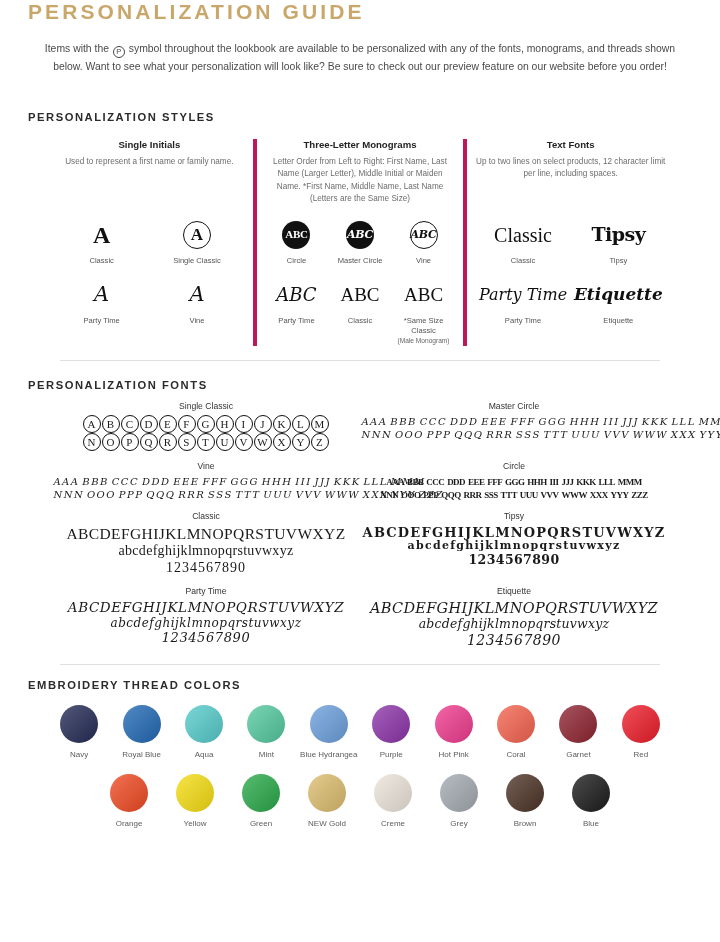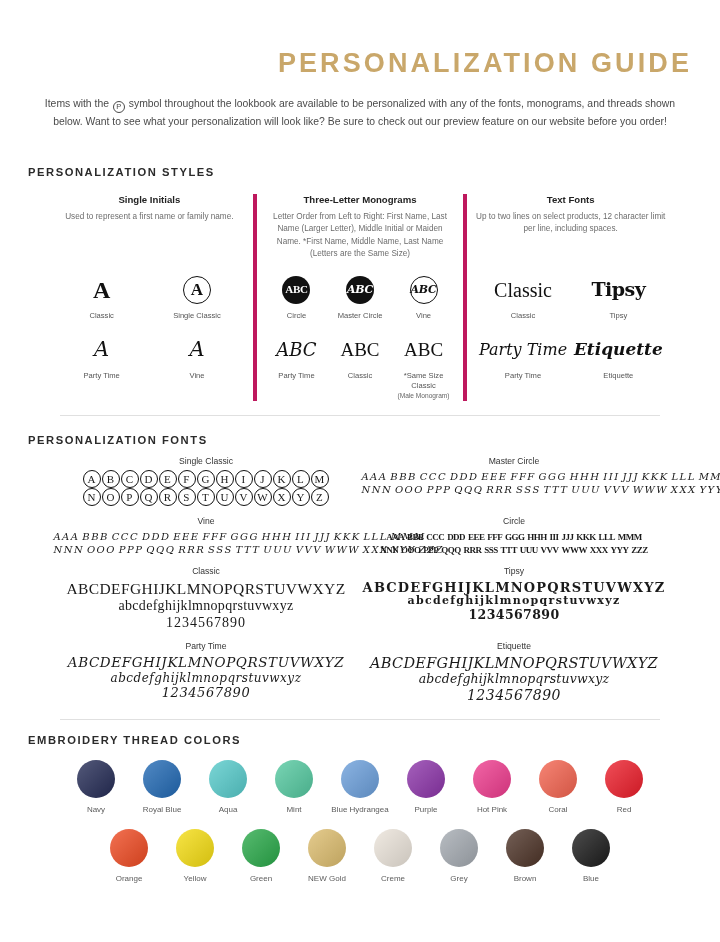--- a/index.html
+++ b/index.html
@@ -10,26 +10,25 @@
     background: #ffffff;
     font-family: "Liberation Sans", sans-serif;
     color: #3b3b3b;
     overflow: hidden;
   }
 
   .page { width: 720px; height: 942px; position: relative; padding: 0 28px; }
 
   
   .guide-title {
-    text-align: right;
-    font-size: 27px;
+    text-align: left;
+    font-size: 21px;
     font-weight: bold;
     letter-spacing: 3.1px;
     color: #c9a76a;
-    margin-top: 48px;
   }
   .intro {
     margin: 16px auto 0;
     max-width: 632px;
     text-align: center;
     font-size: 10.4px;
     line-height: 17px;
     color: #4a4a4a;
   }
   .pmark {
@@ -369,20 +368,24 @@
         </div>
         <div class="thread">
           <div class="swatch" style="background-color: rgb(239, 59, 142);"></div>
           <div class="thread-label">Hot Pink</div>
         </div>
         <div class="thread">
           <div class="swatch" style="background-color: rgb(244, 99, 79);"></div>
           <div class="thread-label">Coral</div>
         </div>
         <div class="thread">
+          <div class="swatch" style="background-color: rgb(142, 36, 49);"></div>
+          <div class="thread-label">Garnet</div>
+        </div>
+        <div class="thread">
           <div class="swatch" style="background-color: rgb(236, 29, 42);"></div>
           <div class="thread-label">Red</div>
         </div>
       </div>
     <div class="thread-row" id="thread-row-2">
         <div class="thread">
           <div class="swatch" style="background-color: rgb(239, 74, 34);"></div>
           <div class="thread-label">Orange</div>
         </div>
         <div class="thread">

